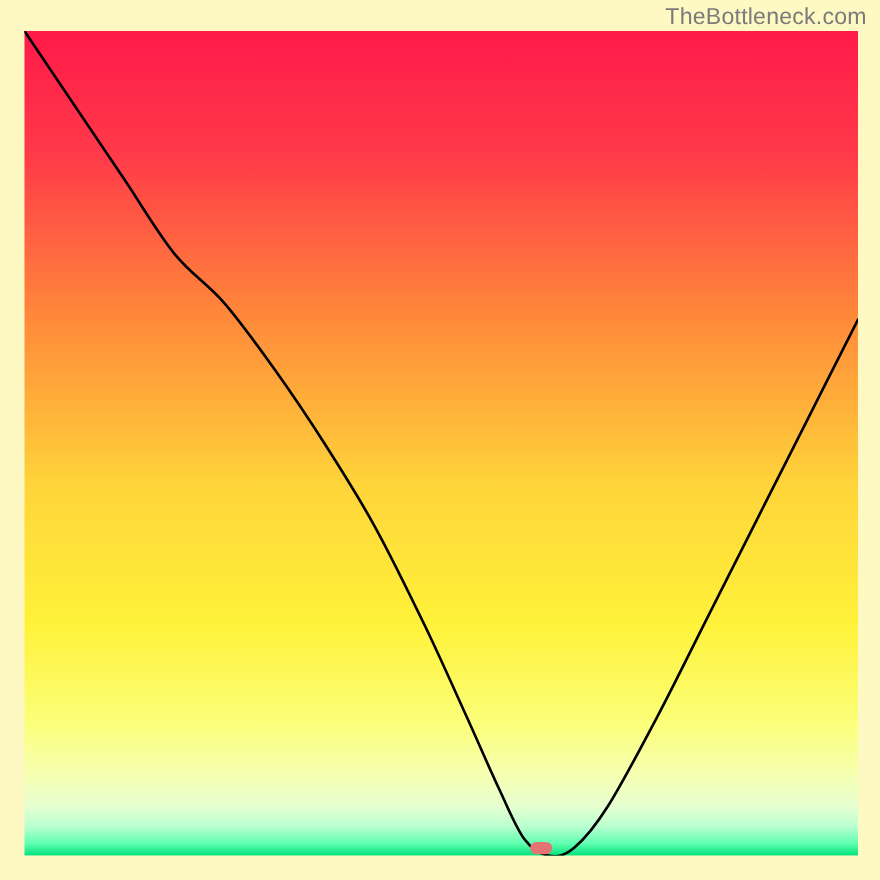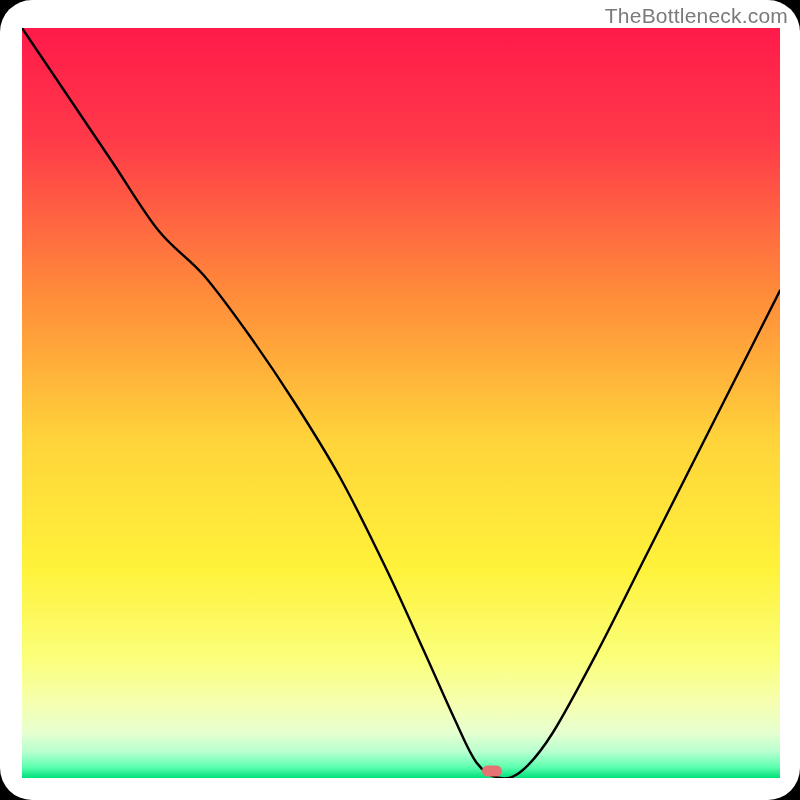--- a/index.html
+++ b/index.html
@@ -8,22 +8,21 @@
     width: 800px;
     height: 800px;
     background: #000;
     overflow: hidden;
     font-family: Arial, Helvetica, sans-serif;
   }
   .frame {
     position: relative;
     width: 800px;
     height: 800px;
-    background: #ffffff;
-    border-radius: 32px;
+    background: #fef9c3;
   }
   .watermark {
     position: absolute;
     top: 4px;
     right: 12px;
     color: #7a7a7a;
     font-size: 21px;
     font-weight: 400;
     letter-spacing: 0.2px;
     z-index: 20;

